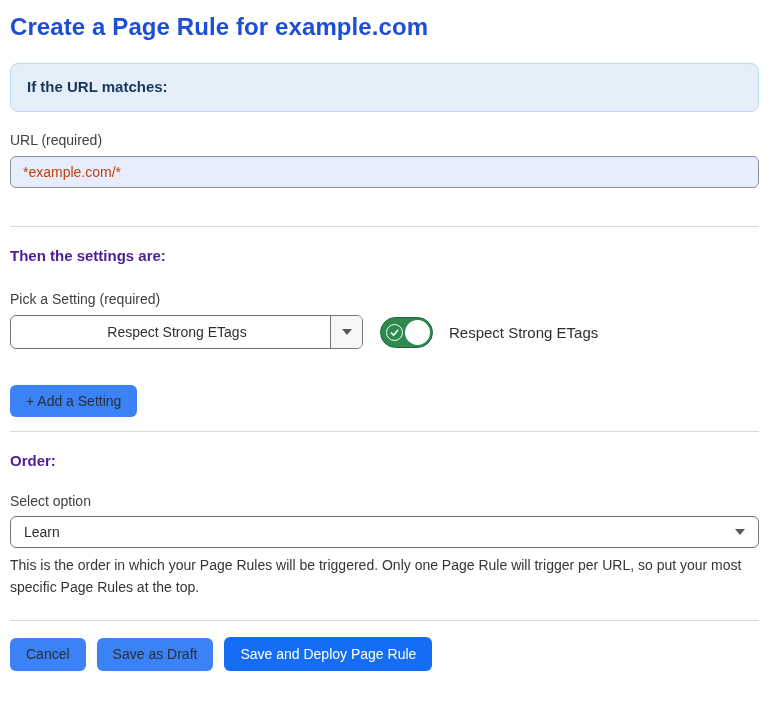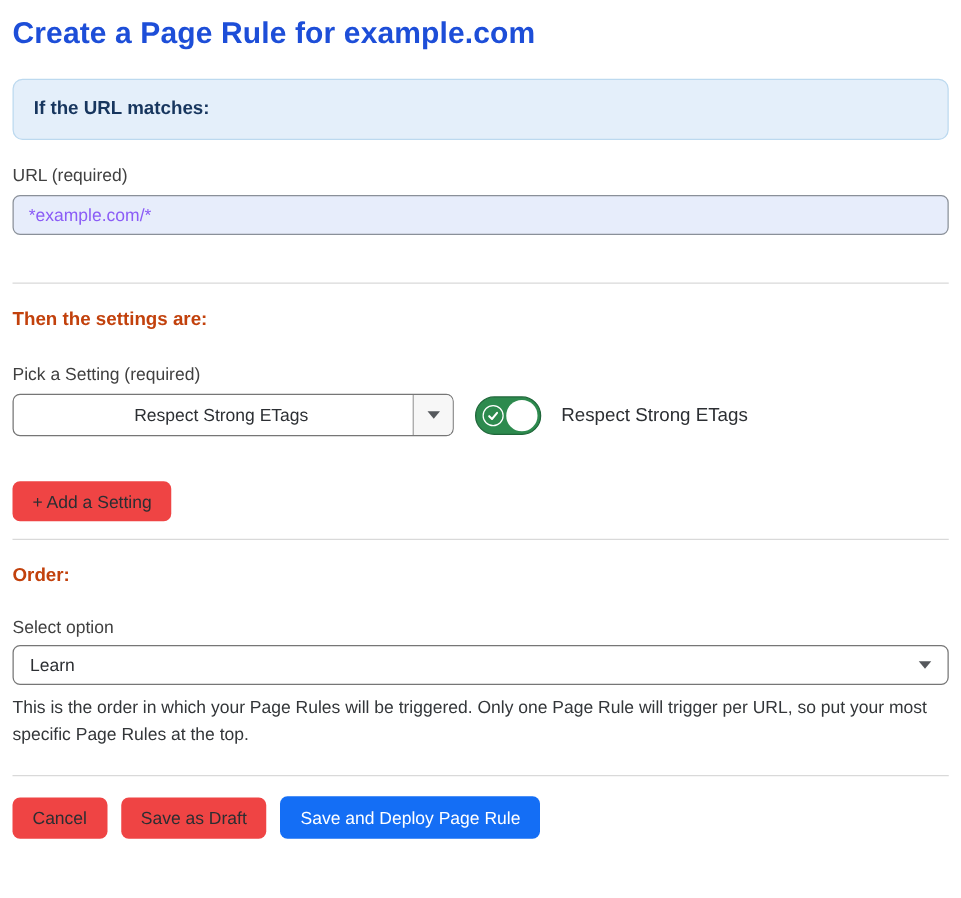--- a/index.html
+++ b/index.html
@@ -47,35 +47,35 @@
   .url-input {
     margin-top: 8px;
     width: 100%;
     height: 32px;
     background: #e7edfb;
     border: 1px solid #8a9099;
     border-radius: 6px;
     padding: 0 12px;
     font-size: 14px;
     font-family: "Liberation Sans", sans-serif;
-    color: #8b5cf6;
+    color: #c2410c;
     outline: none;
   }
   .divider {
     border: none;
     border-top: 1px solid #d9d9d9;
     margin: 0;
   }
   .divider-1 { margin-top: 38px; }
   .divider-2 { margin-top: 14px; }
   .divider-3 { margin-top: 22px; }
   .section-heading {
     font-size: 15px;
     font-weight: 700;
-    color: #c2410c;
+    color: #4c1d95;
     margin: 20px 0 0 0;
   }
   .setting-row {
     margin-top: 8px;
     display: flex;
     align-items: center;
     text-align: center;
   }
   .select-box {
     height: 34px;
@@ -143,21 +143,21 @@
   .btn {
     font-family: "Liberation Sans", sans-serif;
     font-size: 14px;
     border: none;
     border-radius: 6px;
     cursor: pointer;
     padding: 0 16px;
     height: 33px;
   }
   .btn-gray {
-    background: #ef4444;
+    background: #3b82f6;
     color: #2b2e32;
   }
   .add-setting-btn {
     margin-top: 36px;
     height: 32px;
   }
   .order-select { margin-top: 7px; height: 32px; }
   .order-select .select-value { padding-left: 13px; flex: 1; }
   .order-select .caret-holder {
     padding-right: 13px;

